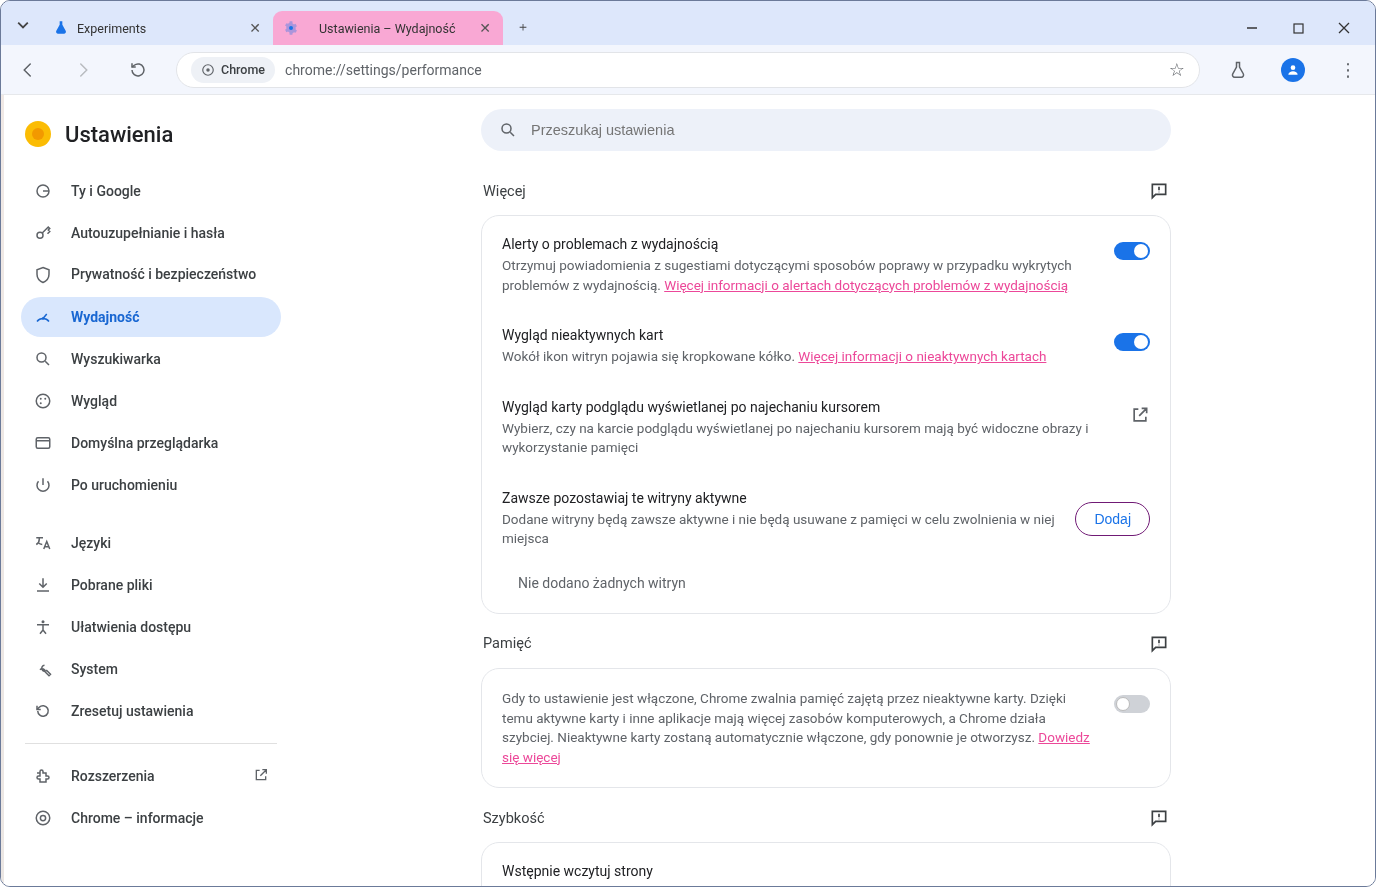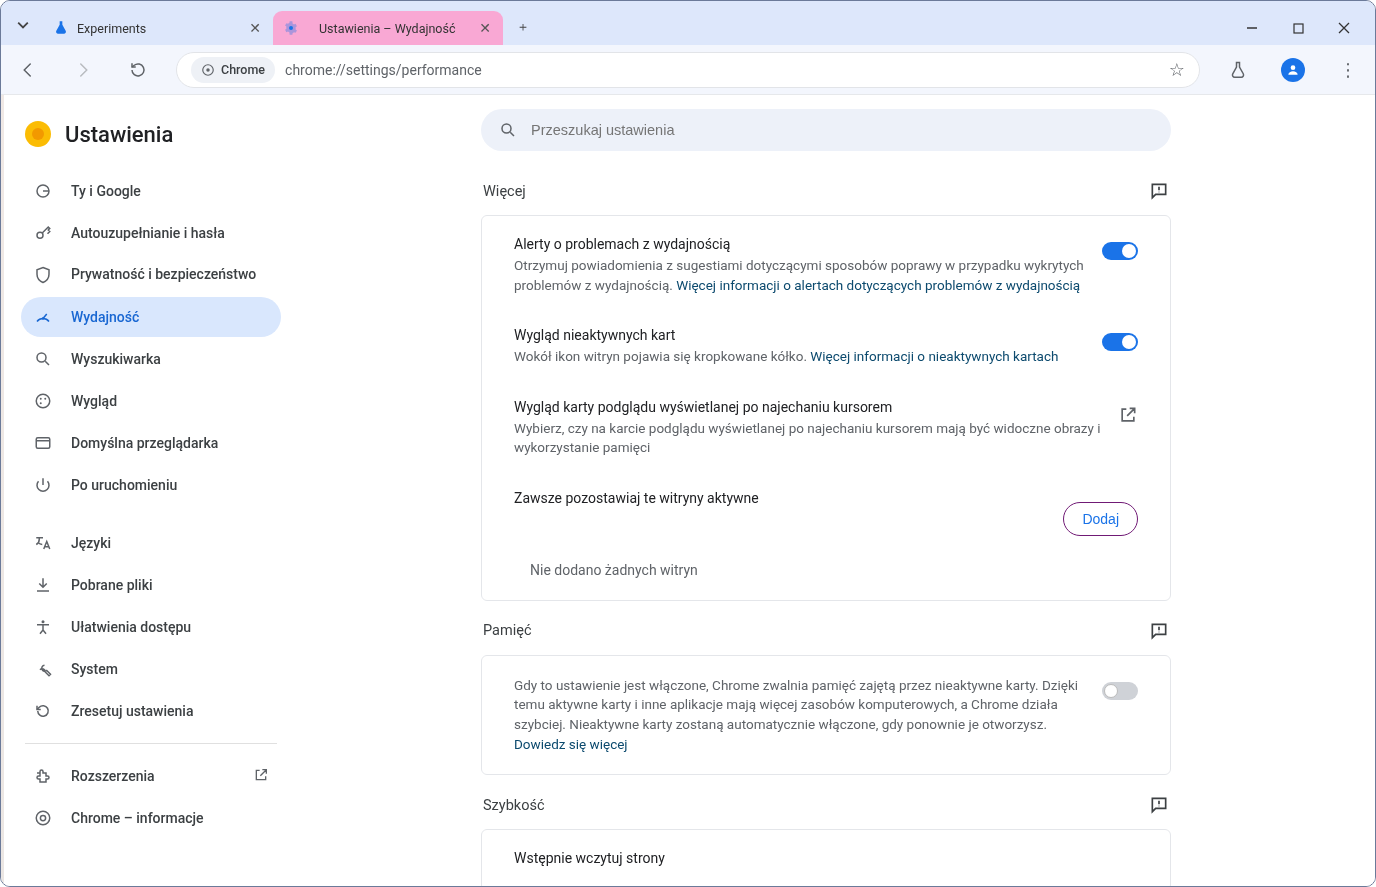--- a/index.html
+++ b/index.html
@@ -124,21 +124,21 @@
   }
   .brand-title { font-size:22px; font-weight:500; color:#202124; }
   .navitem {
     display:flex; align-items:center; gap:18px;
     padding: 10px 12px;
     border-radius: 20px;
     font-size:14px; color:#3c4043; font-weight:500;
     cursor:pointer;
   }
   .navitem.active {
-    background:#d9e7fd; color:#1967d2;
+    background:#d9e7fd; color:#1967d2;font-weight:bold;
   }
   .navitem .nicon { width:20px; height:20px; display:flex; align-items:center; justify-content:center; color:#5f6368; }
   .navitem.active .nicon { color:#1967d2; }
   .nav-sep { height:1px; background:#e0e0e0; margin: 10px 4px; }
   .ext-open { margin-left:auto; }
   .main {
     flex:1;
     overflow-y: auto;
     padding-right: 14px;
   }
@@ -161,32 +161,32 @@
     border:none; outline:none; background:transparent; flex:1;
     font-size:14.5px; color:#3c4043;
   }
   .section-head {
     display:flex; align-items:center; justify-content:space-between;
     margin: 20px 2px 14px 2px;
   }
   .section-title { font-size:14.5px; color:#3c4043; font-weight:400; }
   .card {
     border:1px solid #e4e6ea;
-    border-radius:6px;
-    padding: 4px 12px;
+    border-radius:18px;
+    padding: 4px 0;
     box-shadow: 0 0 0 rgba(0,0,0,0);
   }
   .row {
     display:flex; align-items:flex-start; gap:16px;
     padding: 16px 20px;
   }
   .row-body { flex:1; }
   .row-title { font-size:14px; color:#202124; margin-bottom:4px; }
   .row-desc { font-size:13.5px; color:#5f6368; line-height:1.45; }
-  .row-desc a, .link { color:#0c4a6e; cursor:pointer; }
+  .row-desc a, .link { color:#ec4899; text-decoration: underline; cursor:pointer; }
   
   .toggle {
     width:36px; height:18px; border-radius:9px; position:relative;
     background:#9aa0a6; flex-shrink:0; margin-top:6px;
   }
   .toggle::after {
     content:""; position:absolute; width:14px; height:14px; border-radius:50%;
     top:2px; left:2px; background:#fff;
   }
   .toggle.on { background:#1a73e8; }
@@ -509,20 +509,21 @@
               <div class="row-desc">Wybierz, czy na karcie podglądu wyświetlanej po najechaniu kursorem mają być widoczne obrazy i wykorzystanie pamięci</div>
             </div>
             <span class="ext-arrow"><svg viewBox="0 0 24 24" width="20" height="20">
                   <path d="M14 4h6v6M20 4l-9 9M19 14v5H5V5h5" fill="none" stroke="#5f6368" stroke-width="2"></path>
                 </svg></span>
           </div>
 
           <div class="row">
             <div class="row-body">
               <div class="row-title">Zawsze pozostawiaj te witryny aktywne</div>
+              <div class="row-desc">Dodane witryny będą zawsze aktywne i nie będą usuwane z pamięci w celu zwolnienia w niej miejsca</div>
             </div>
             <button class="pill-btn">Dodaj</button>
           </div>
           <div class="empty-note">Nie dodano żadnych witryn</div>
         </div>
 
         <div class="section-head">
           <span class="section-title">Pamięć</span>
           <span class="feedback-icon"><svg viewBox="0 0 24 24" width="20" height="20">
                 <path d="M4 4h16v12H8l-4 4V4z" fill="none" stroke="#3c4043" stroke-width="2"></path>

